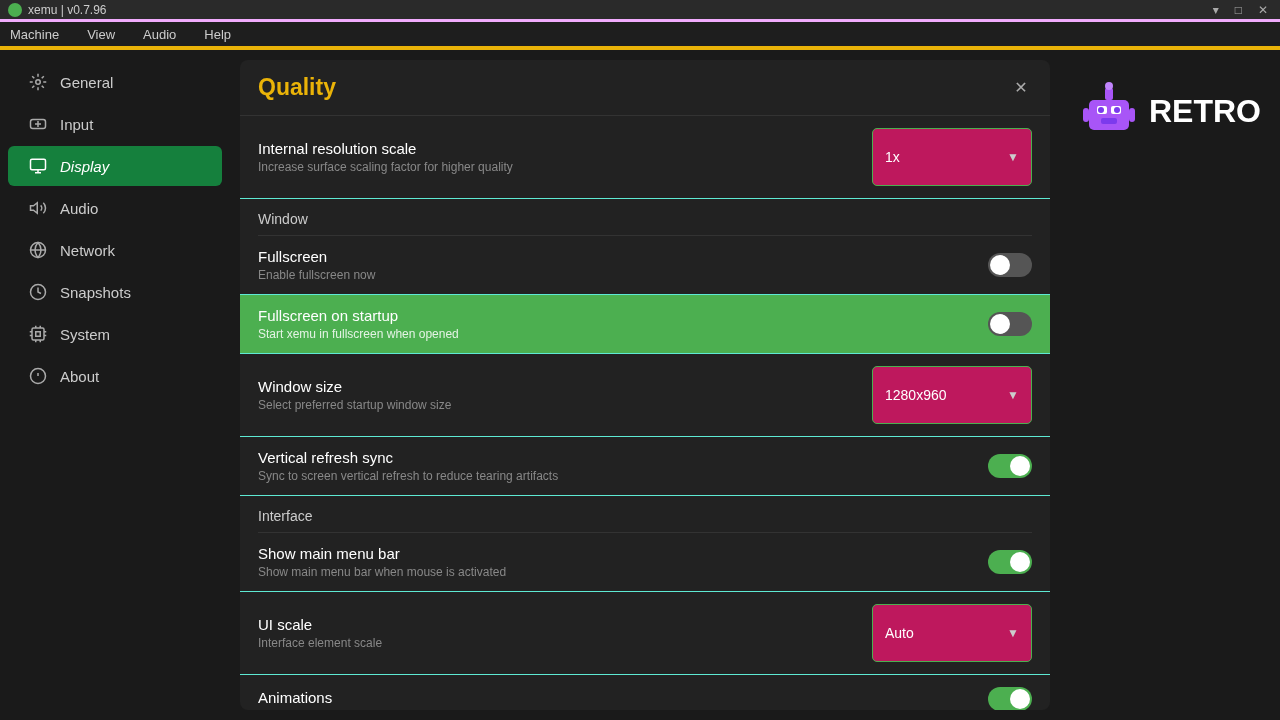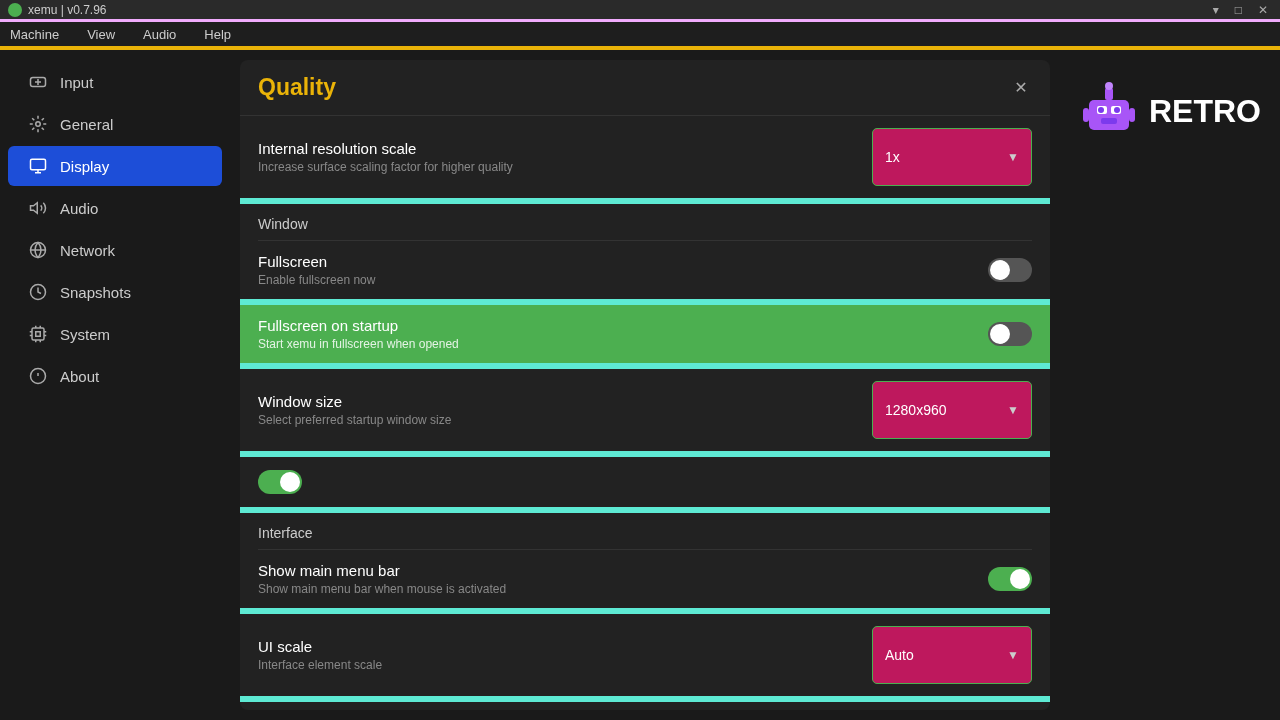--- a/index.html
+++ b/index.html
@@ -84,22 +84,23 @@
       align-items: center;
       gap: 12px;
       padding: 10px 20px;
       cursor: pointer;
       font-size: 15px;
       color: #ccc;
       border-radius: 6px;
       margin: 2px 8px;
     }
     .sidebar-item.active {
-      background: #1d4ed8;
+      background: #15803d;
       color: #fff;
+      font-style: italic;
     }
     .sidebar-icon {
       width: 20px;
       height: 20px;
       display: flex;
       align-items: center;
       justify-content: center;
       font-size: 16px;
       flex-shrink: 0;
     }
@@ -165,21 +166,21 @@
       height: 1px;
       background: #333;
       margin: 0 18px;
     }
     
     .setting-row {
       display: flex;
       align-items: center;
       justify-content: space-between;
       padding: 12px 18px;
-      border-bottom: 6px solid #5eead4;
+      border-bottom: 1px solid #5eead4;
       min-height: 56px;
     }
     .setting-row.highlighted {
       background: #4CAF50;
     }
     .setting-row.highlighted .setting-label { color: #fff; }
     .setting-row.highlighted .setting-desc { color: rgba(255,255,255,0.85); }
     .setting-info { flex: 1; }
     .setting-label {
       font-size: 15px;
@@ -290,34 +291,34 @@
   <span class="menu-item">Audio</span>
   <span class="menu-item">Help</span>
 </div>
 
 <div class="main-layout">
 
   <div class="sidebar">
     <div class="sidebar-item">
       <div class="sidebar-icon">
         <svg width="18" height="18" viewBox="0 0 24 24" fill="none" stroke="#aaa" stroke-width="2">
+          <circle cx="12" cy="12" r="3"></circle>
+          <path d="M12 1v4M12 19v4M4.22 4.22l2.83 2.83M16.95 16.95l2.83 2.83M1 12h4M19 12h4M4.22 19.78l2.83-2.83M16.95 7.05l2.83-2.83"></path>
+        </svg>
+      </div>
+      <span>General</span>
+    </div>
+    <div class="sidebar-item">
+      <div class="sidebar-icon">
+        <svg width="18" height="18" viewBox="0 0 24 24" fill="none" stroke="#aaa" stroke-width="2">
           <rect x="2" y="6" width="20" height="12" rx="3"></rect>
           <path d="M8 12h8M12 8v8"></path>
         </svg>
       </div>
       <span>Input</span>
-    </div>
-    <div class="sidebar-item">
-      <div class="sidebar-icon">
-        <svg width="18" height="18" viewBox="0 0 24 24" fill="none" stroke="#aaa" stroke-width="2">
-          <circle cx="12" cy="12" r="3"></circle>
-          <path d="M12 1v4M12 19v4M4.22 4.22l2.83 2.83M16.95 16.95l2.83 2.83M1 12h4M19 12h4M4.22 19.78l2.83-2.83M16.95 7.05l2.83-2.83"></path>
-        </svg>
-      </div>
-      <span>General</span>
     </div>
     <div class="sidebar-item active">
       <div class="sidebar-icon">
         <svg width="18" height="18" viewBox="0 0 24 24" fill="none" stroke="#fff" stroke-width="2">
           <rect x="2" y="3" width="20" height="14" rx="2"></rect>
           <path d="M8 21h8M12 17v4"></path>
         </svg>
       </div>
       <span>Display</span>
     </div>
@@ -428,20 +429,24 @@
             <div class="setting-label">Window size</div>
             <div class="setting-desc">Select preferred startup window size</div>
           </div>
           <div class="dropdown">
             <span>1280x960</span>
             <span class="dropdown-arrow">▼</span>
           </div>
         </div>
 
         <div class="setting-row">
+          <div class="setting-info">
+            <div class="setting-label">Vertical refresh sync</div>
+            <div class="setting-desc">Sync to screen vertical refresh to reduce tearing artifacts</div>
+          </div>
           <div class="toggle-container">
             <div class="toggle-track on">
               <div class="toggle-thumb"></div>
             </div>
           </div>
         </div>
 
         <div class="section-header">Interface</div>
         <div class="section-divider"></div>
 

